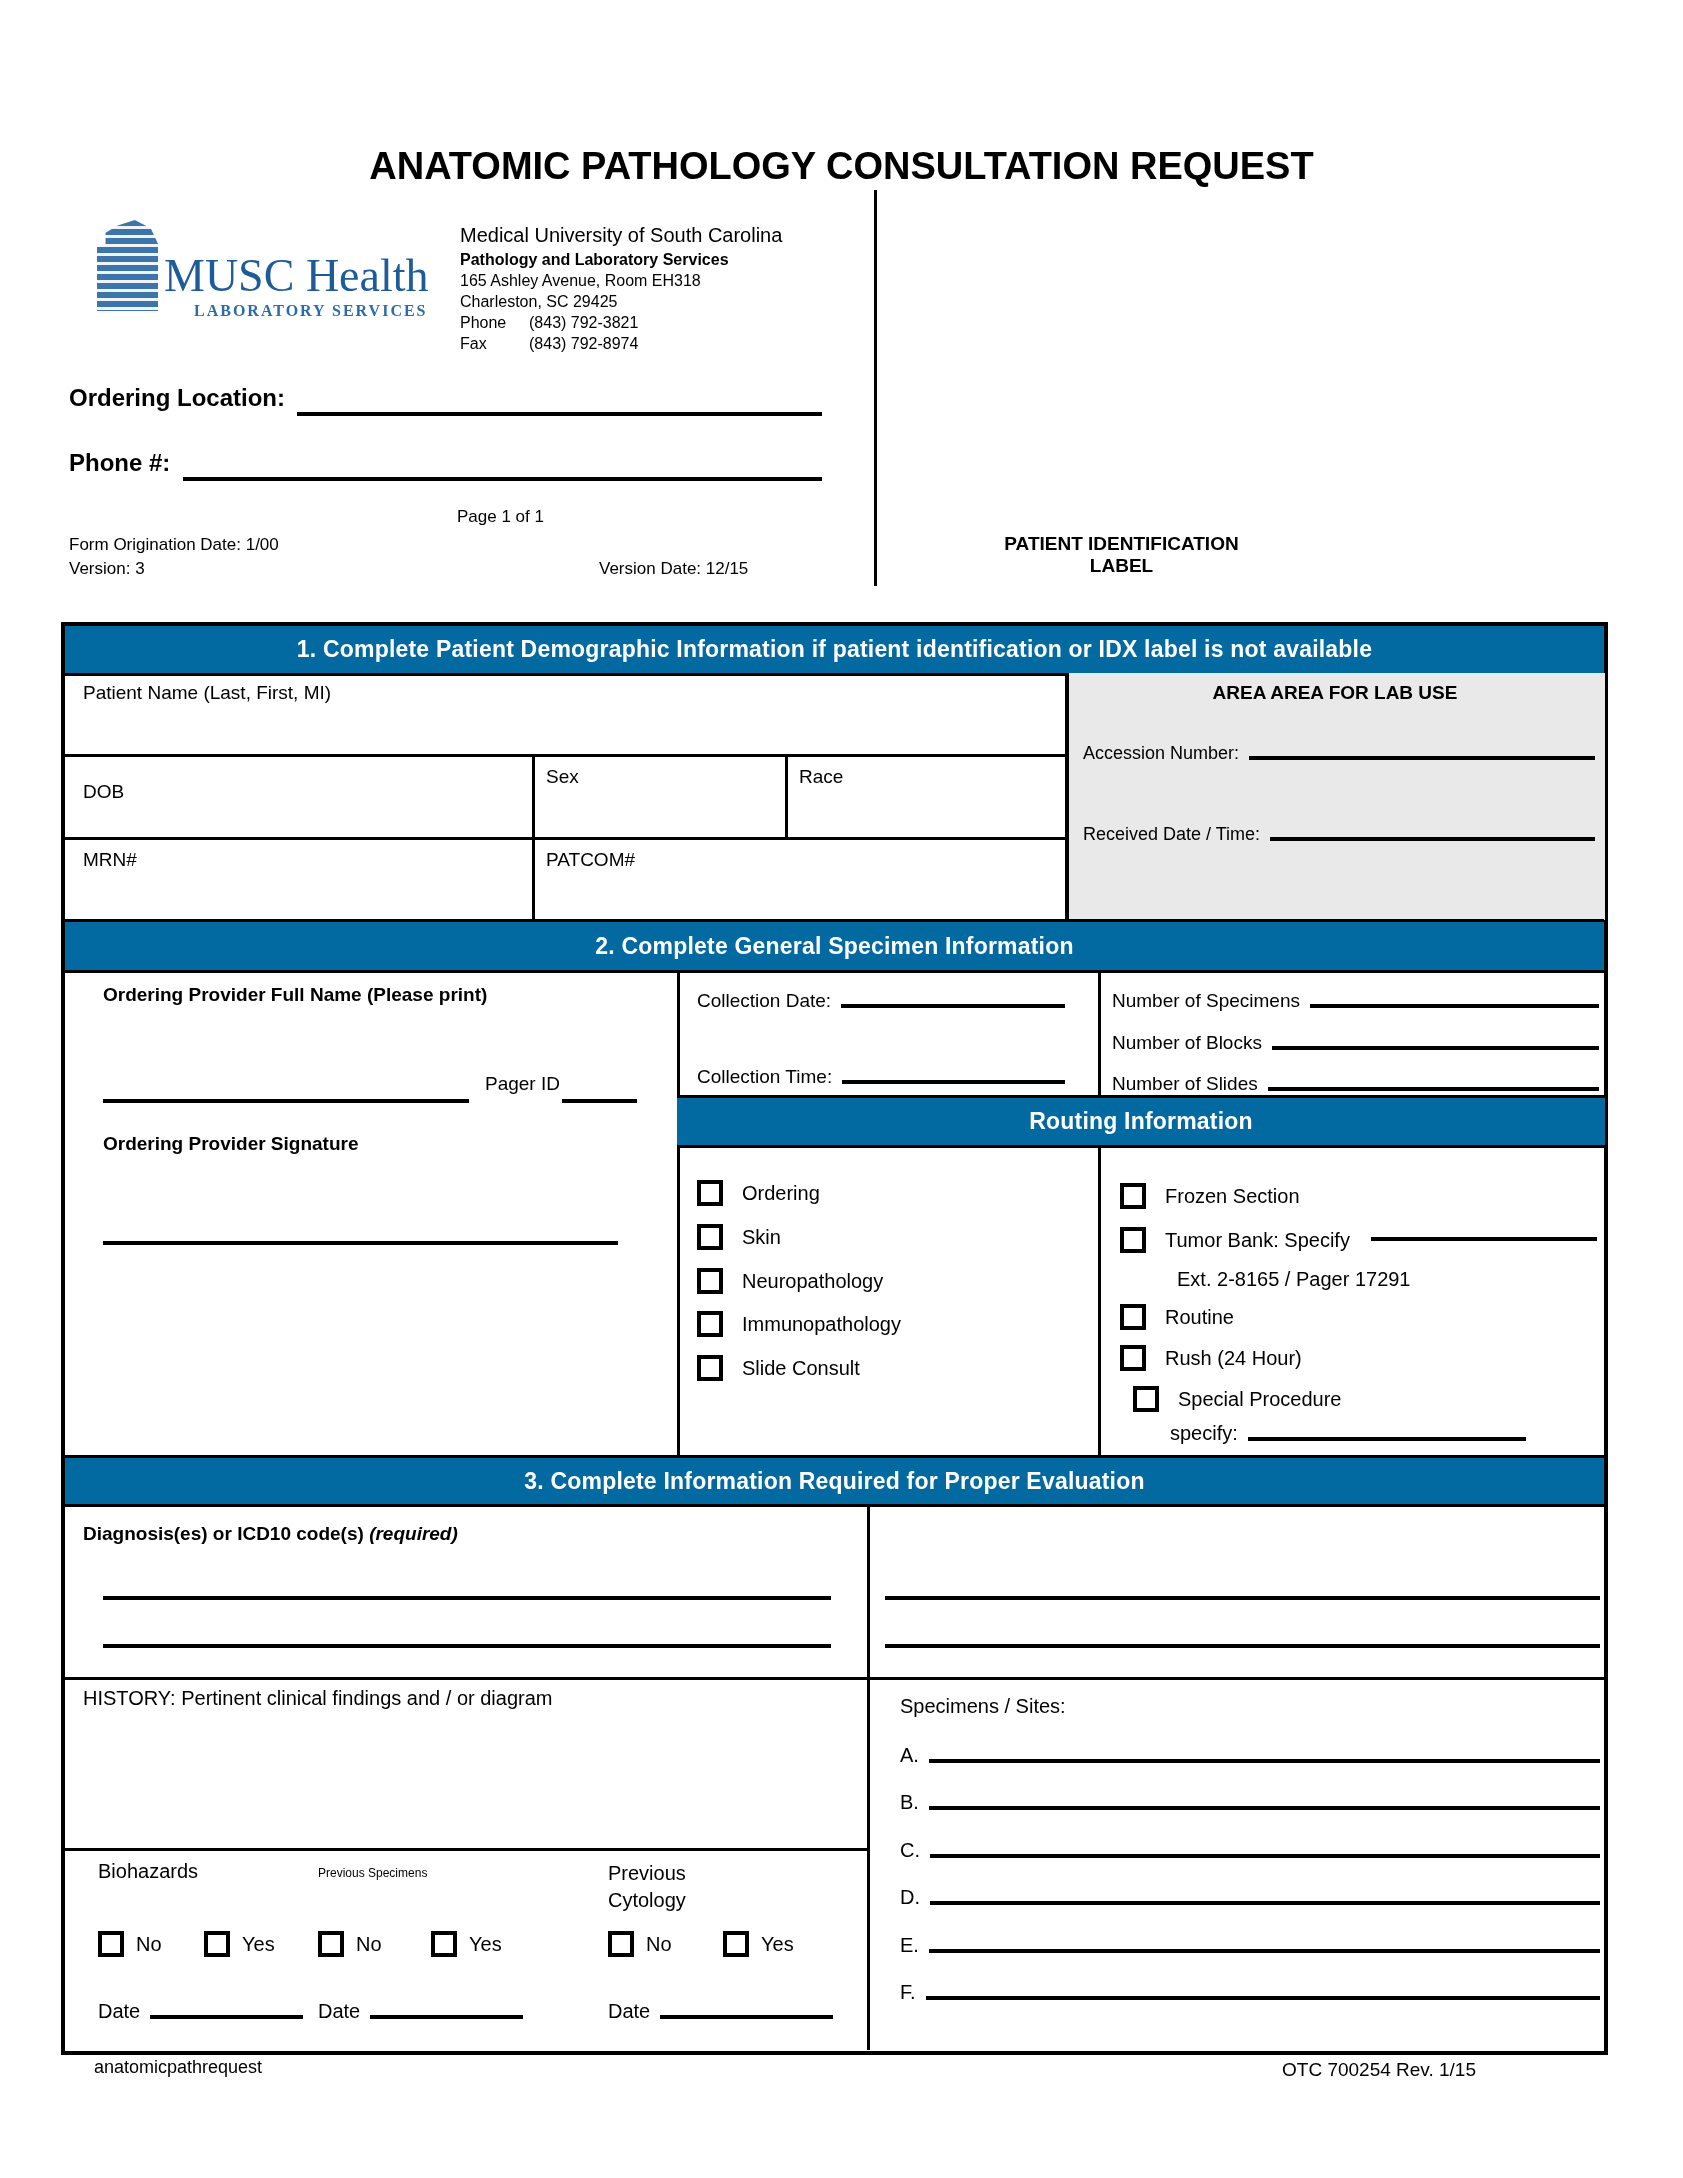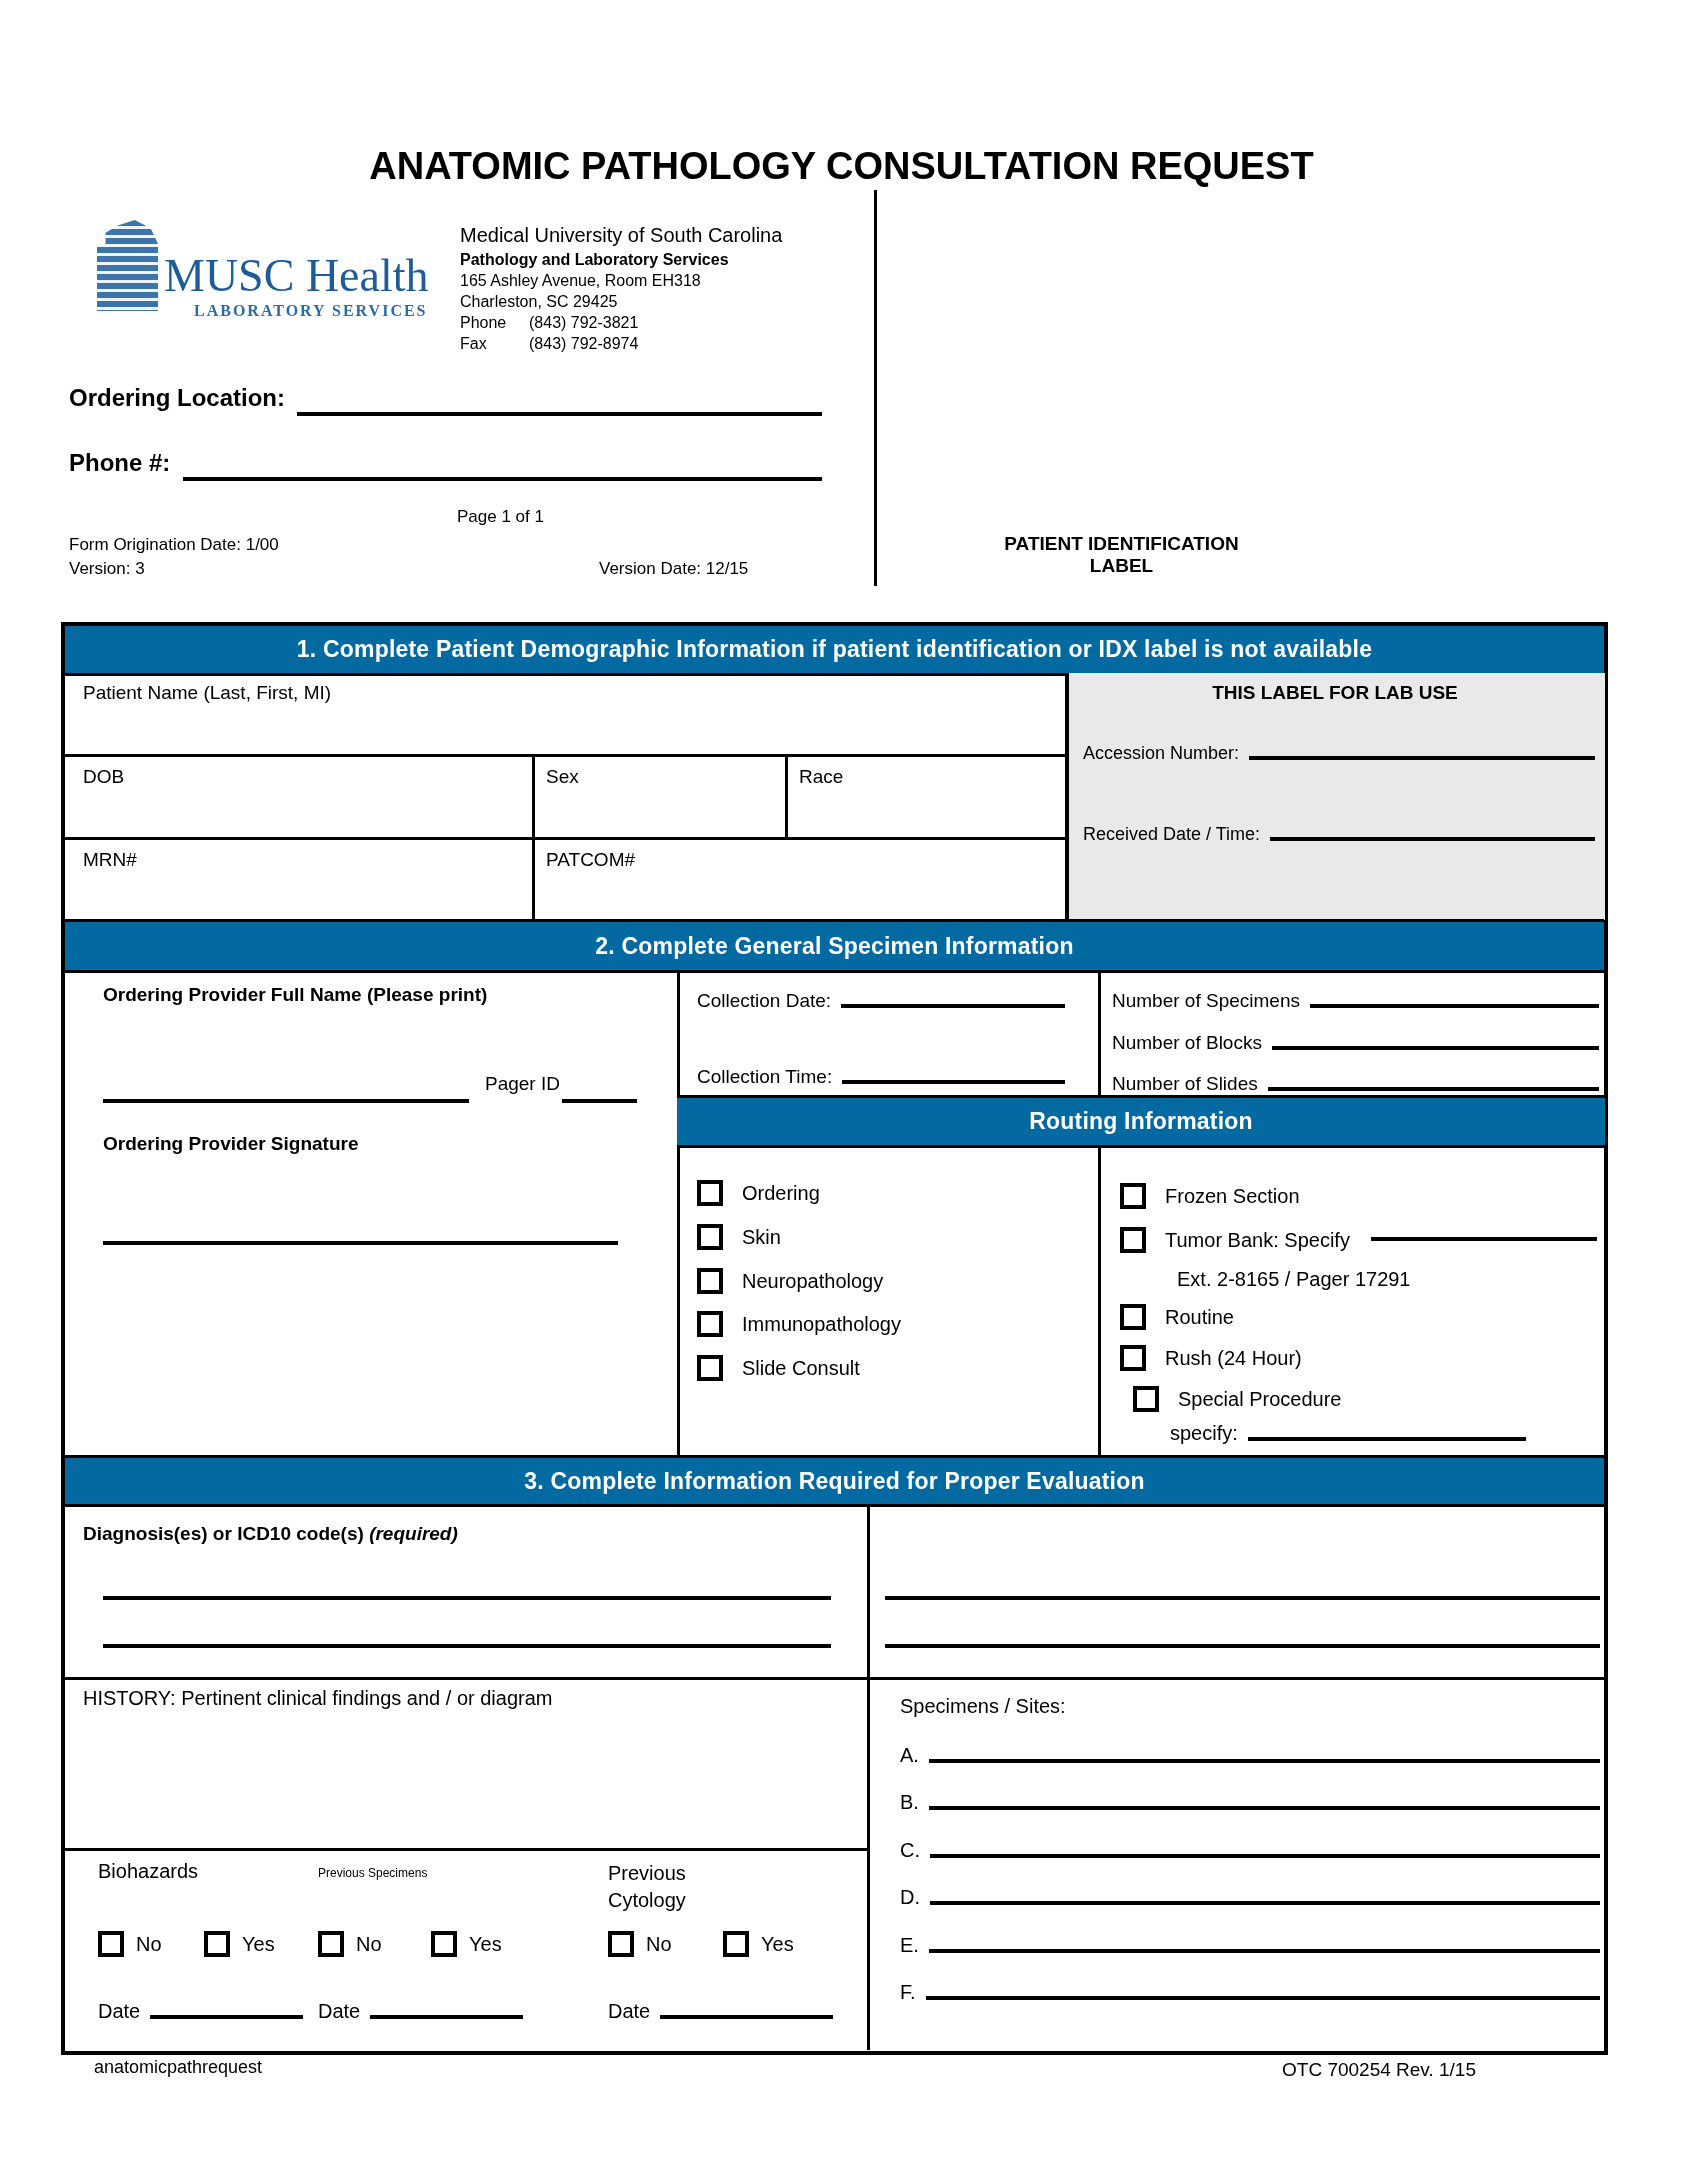--- a/index.html
+++ b/index.html
@@ -66,31 +66,31 @@
   <div class="vl" style="left:874px;top:190px;height:396px"></div>
   <div class="abs b ctr" style="left:973px;top:533px;width:297px;font-size:19px">PATIENT IDENTIFICATION LABEL</div>
 
   <div class="tbl">
 
     <div class="band" style="left:0;top:0;width:1539px;height:47px">1. Complete Patient Demographic Information if patient identification or IDX label is not available</div>
     <div class="hl" style="left:0;top:47px;width:1539px"></div>
 
     <div class="cell-label" style="left:18px;top:56px">Patient Name (Last, First, MI)</div>
     <div class="hl" style="left:0;top:128px;width:1000px"></div>
-    <div class="cell-label" style="left:18px;top:140px">DOB</div>
+    <div class="cell-label" style="left:18px;top:155px">DOB</div>
     <div class="vl" style="left:467px;top:128px;height:165px"></div>
     <div class="cell-label" style="left:481px;top:140px">Sex</div>
     <div class="vl" style="left:720px;top:128px;height:83px"></div>
     <div class="cell-label" style="left:734px;top:140px">Race</div>
     <div class="hl" style="left:0;top:211px;width:1000px"></div>
     <div class="cell-label" style="left:18px;top:223px">MRN#</div>
     <div class="cell-label" style="left:481px;top:223px">PATCOM#</div>
 
     <div class="labbox" style="left:1000px;top:47px;width:540px;height:247px"></div>
-    <div class="abs b ctr" style="left:1000px;top:56px;width:540px;font-size:19px">THIS LABEL FOR LAB USE</div>
+    <div class="abs b ctr" style="left:1000px;top:56px;width:540px;font-size:19px">AREA AREA FOR LAB USE</div>
     <div class="flrow" style="left:1018px;top:117px;width:512px;font-size:18px">
       <span>Accession Number:</span>
       <span class="ln"></span>
     </div>
     <div class="flrow" style="left:1018px;top:198px;width:512px;font-size:18px">
       <span>Received Date / Time:</span>
       <span class="ln"></span>
     </div>
 
     <div class="hl" style="left:0;top:293px;width:1539px"></div>

